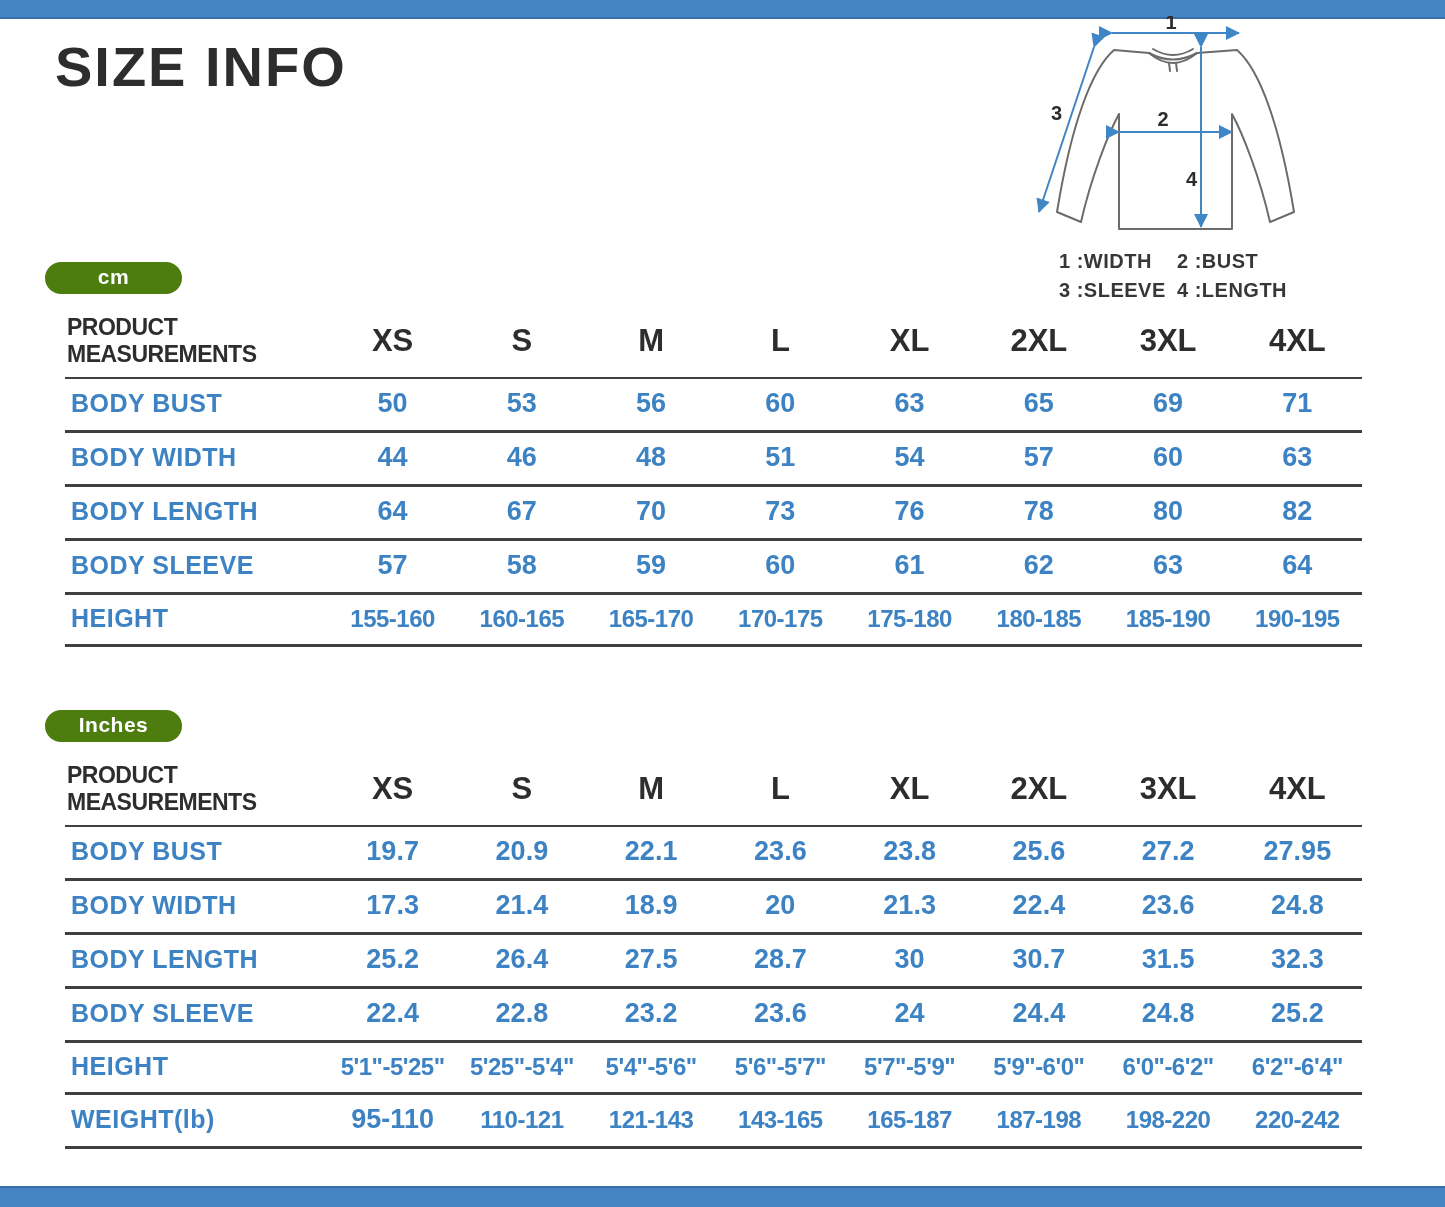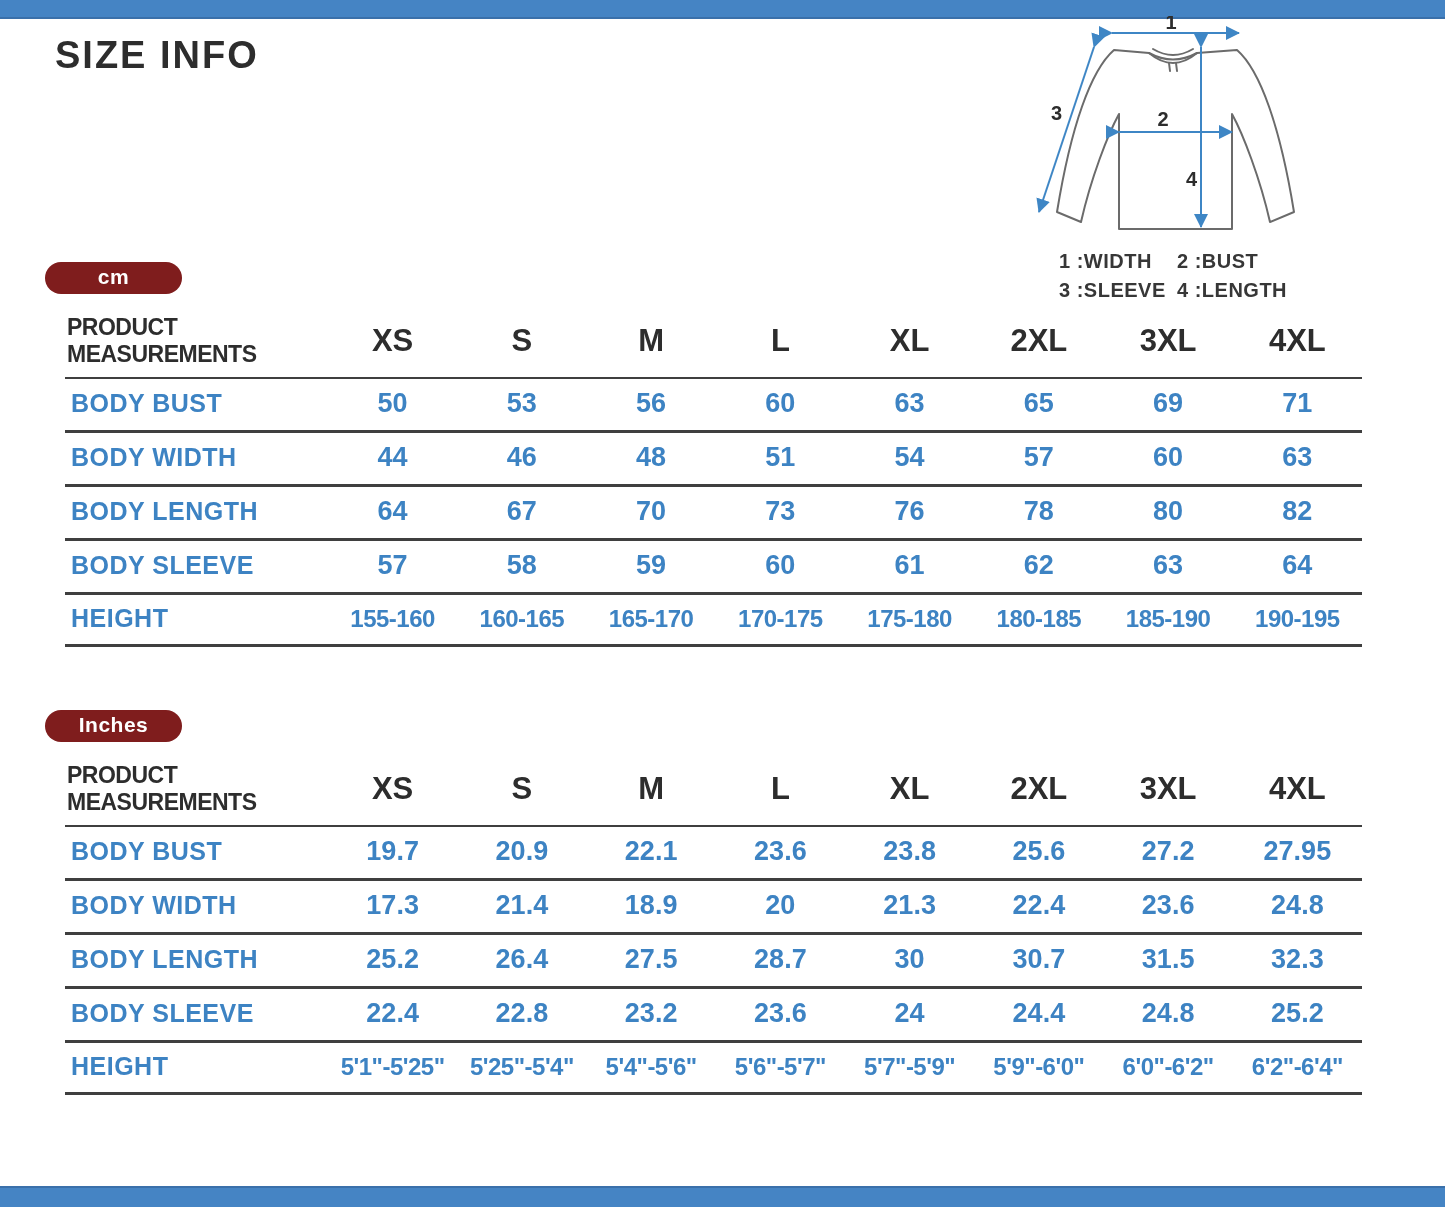--- a/index.html
+++ b/index.html
@@ -6,21 +6,21 @@
   .page{
     position:relative;width:1445px;height:1207px;background:#ffffff;
     overflow:hidden;font-family:"Liberation Sans","DejaVu Sans",sans-serif;
   }
   .bar{position:absolute;left:0;right:0;background:#4584c4;}
   .bar.top{top:0;height:17px;border-bottom:2px solid #3a70aa;}
   .bar.bottom{bottom:0;height:19px;border-top:2px solid #3a70aa;}
 
   .title{
     position:absolute;left:55px;top:34px;margin:0;
-    font-size:38px;font-weight:900;letter-spacing:2px;color:#2d2d2d;
+    font-size:56px;font-weight:900;letter-spacing:2px;color:#2d2d2d;
   }
   .subtitle{
     position:absolute;left:45px;top:116px;width:917px;
     border-top:3px solid #2e2e2e;border-bottom:3px solid #2e2e2e;
   }
   .subtitle h2{
     margin:0;padding:5px 10px 7px 10px;
     font-size:46px;font-weight:800;letter-spacing:1px;color:#2d2d2d;
   }
 
@@ -31,21 +31,21 @@
     padding-left:44px;margin-top:2px;
     font-size:20px;font-weight:bold;color:#373737;letter-spacing:0.5px;
   }
 
   .unit-section{position:absolute;left:45px;width:1297px;}
   #tables-root .unit-section:nth-child(1){top:262px;}
   #tables-root .unit-section:nth-child(2){top:710px;}
 
   .badge{
     display:inline-block;min-width:137px;box-sizing:border-box;
-    background:#7f1d1d;color:#ffffff;border-radius:16px;
+    background:#4d7c0f;color:#ffffff;border-radius:16px;
     font-size:21px;font-weight:bold;text-align:center;
     padding:3px 14px 5px 14px;letter-spacing:0.5px;
   }
 
   table.size-table{
     width:100%;border-collapse:collapse;table-layout:fixed;margin-top:16px;margin-left:20px;
   }
   table.size-table col.c0{width:263px;}
   table.size-table th{
     font-size:31px;font-weight:800;color:#2d2d2d;
@@ -275,18 +275,29 @@
               <td class="rowlabel">HEIGHT</td>
               <td class="val long">5'1"-5'25"</td>
               <td class="val long">5'25"-5'4"</td>
               <td class="val long">5'4"-5'6"</td>
               <td class="val long">5'6"-5'7"</td>
               <td class="val long">5'7"-5'9"</td>
               <td class="val long">5'9"-6'0"</td>
               <td class="val long">6'0"-6'2"</td>
               <td class="val long">6'2"-6'4"</td>
             </tr>
+            <tr>
+              <td class="rowlabel">WEIGHT(lb)</td>
+              <td class="val">95-110</td>
+              <td class="val long">110-121</td>
+              <td class="val long">121-143</td>
+              <td class="val long">143-165</td>
+              <td class="val long">165-187</td>
+              <td class="val long">187-198</td>
+              <td class="val long">198-220</td>
+              <td class="val long">220-242</td>
+            </tr>
           </tbody>
         </table></div>
     </div>
 
   <div class="bar bottom"></div>
 </div>
 
 </body></html>

